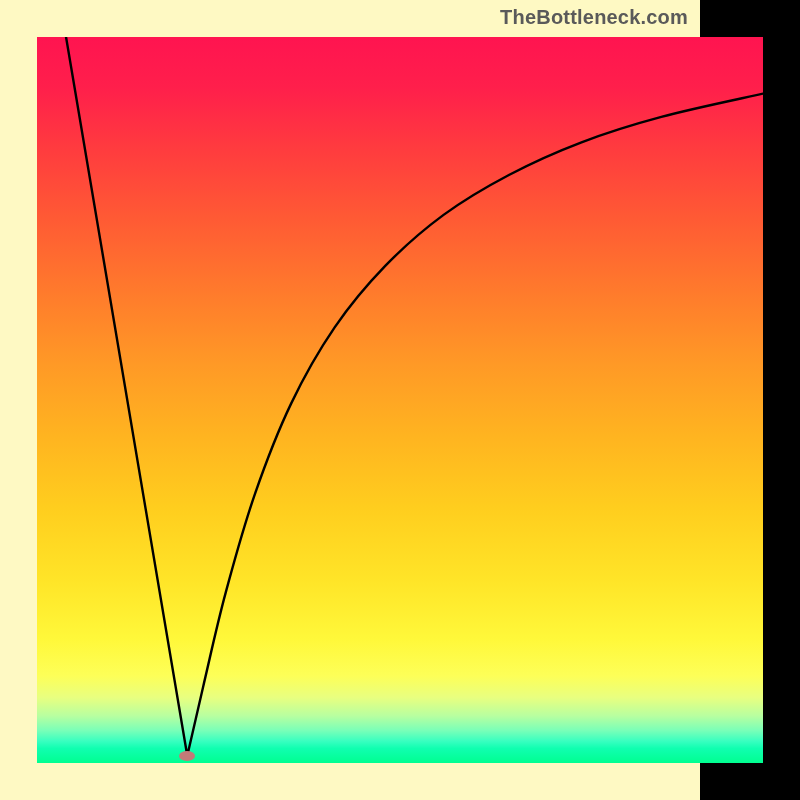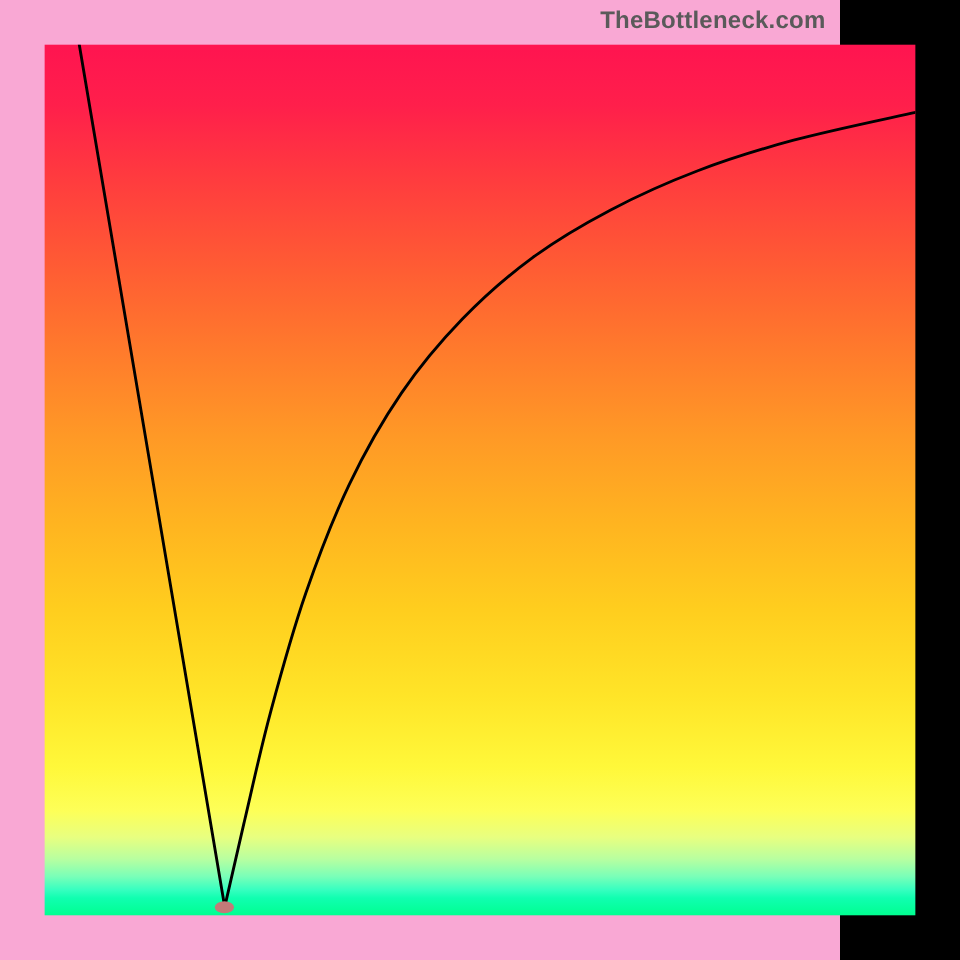--- a/index.html
+++ b/index.html
@@ -9,21 +9,21 @@
     height: 800px;
     background: #000;
     overflow: hidden;
   }
   .frame {
     position: absolute;
     top: 0;
     left: 0;
     width: 700px;
     height: 800px;
-    background: #f9a8d4;
+    background: #fef9c3;
   }
   .plot-area {
     position: absolute;
     left: 37px;
     top: 37px;
     width: 726px;
     height: 726px;
     overflow: hidden;
   }
   .gradient-bg {

